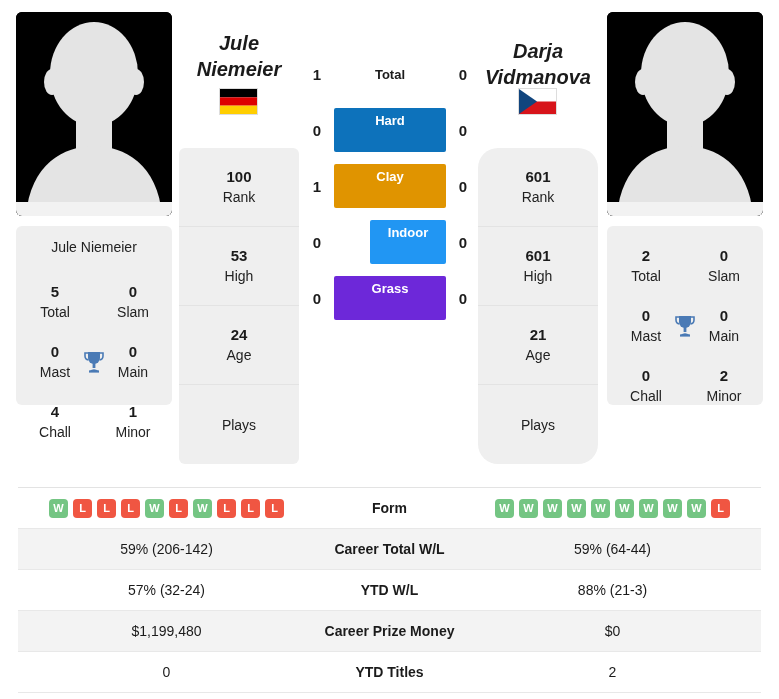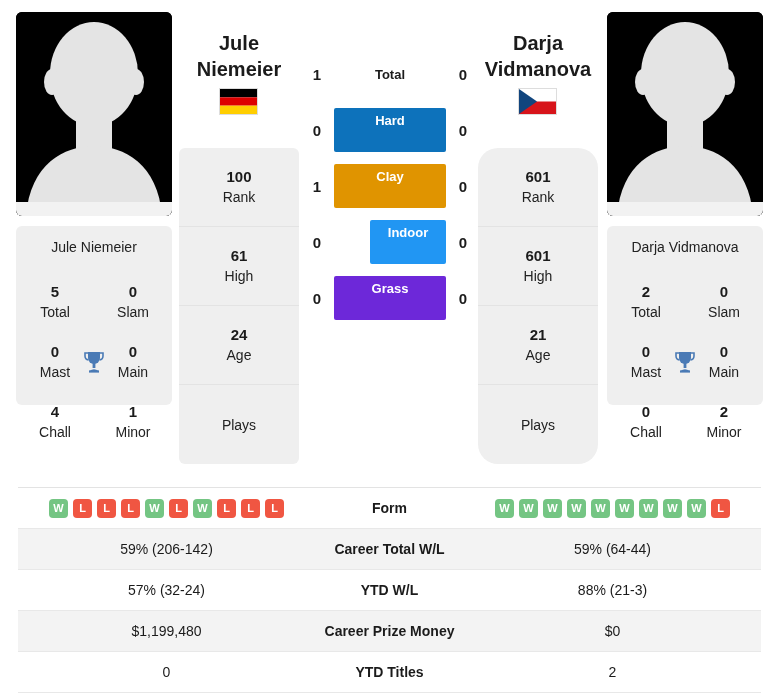--- a/index.html
+++ b/index.html
@@ -34,23 +34,24 @@
   
   .pname {
     position: absolute;
     top: 30px;
     width: 170px;
     text-align: center;
     font-size: 20px;
     font-weight: bold;
     line-height: 26px;
     color: #1b1b1b;
+    font-style: italic;
   }
   .pname.left  { left: 154px; }
-  .pname.right { left: 453px; }
+  .pname.right { left: 453px; margin-top: 8px; }
 
   
   .flag {
     position: absolute;
     top: 88px;
     width: 39px;
     height: 27px;
     border: 1px solid #dddddd;
     overflow: hidden;
   }
@@ -281,21 +282,21 @@
       </div>
 
     </div>
 
     <div class="midcard left">
       <div class="midcell">
         <div class="v">100</div>
         <div class="k">Rank</div>
       </div>
       <div class="midcell">
-        <div class="v">61</div>
+        <div class="v">53</div>
         <div class="k">High</div>
       </div>
       <div class="midcell">
         <div class="v">24</div>
         <div class="k">Age</div>
       </div>
       <div class="midcell">
         <div class="v"></div>
         <div class="k">Plays</div>
       </div>
@@ -358,21 +359,20 @@
           <div class="k">Chall</div>
         </div>
         <div class="tc-cell">
           <div class="v">1</div>
           <div class="k">Minor</div>
         </div>
       </div>
     </div>
 
     <div class="titlecard right">
-      <div class="tc-name">Darja Vidmanova</div>
       <div class="tc-row">
         <div class="tc-cell">
           <div class="v">2</div>
           <div class="k">Total</div>
         </div>
         <div class="tc-cell">
           <div class="v">0</div>
           <div class="k">Slam</div>
         </div>
       </div>

